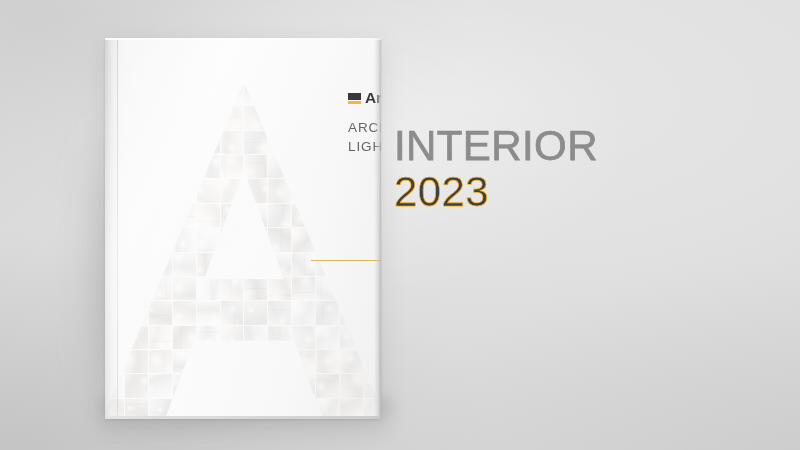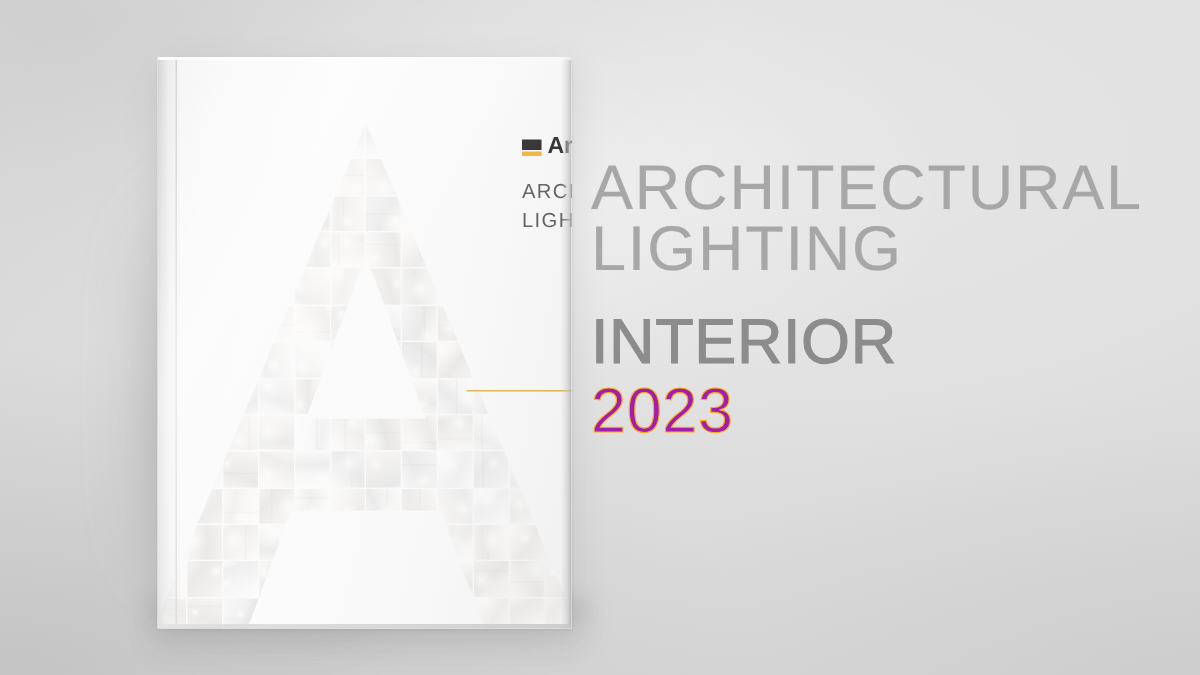--- a/index.html
+++ b/index.html
@@ -255,21 +255,21 @@
     line-height: 1;
     color: #8c8c8c;
     -webkit-text-stroke: 0.75px #8c8c8c;
   }
   .hl-year {
     margin-top: 4px;
     font-size: 42px;
     font-weight: 400;
     letter-spacing: 0.4px;
     line-height: 1;
-    color: #a21caf;
+    color: #404040;
     -webkit-text-stroke: 0.75px #f5af18;
   }
 </style>
 </head>
 <body>
 
 <div id="scene">
 
   <div class="bg-base"></div>
   <div class="bg-vign-tl"></div>
@@ -475,19 +475,17 @@
 
     <div class="book-spine"></div>
     <div class="book-spine-line"></div>
     <div class="book-foreedge"></div>
     <div class="book-top-edge"></div>
     <div class="book-bottom-edge"></div>
     <div class="book-sheen"></div>
   </div>
 
   <div class="headline">
-    <div class="hl-thin">ARCHITECTURAL
-LIGHTING</div>
     <div class="hl-interior">INTERIOR</div>
     <div class="hl-year">2023</div>
   </div>
 
 </div>
 
 </body></html>

